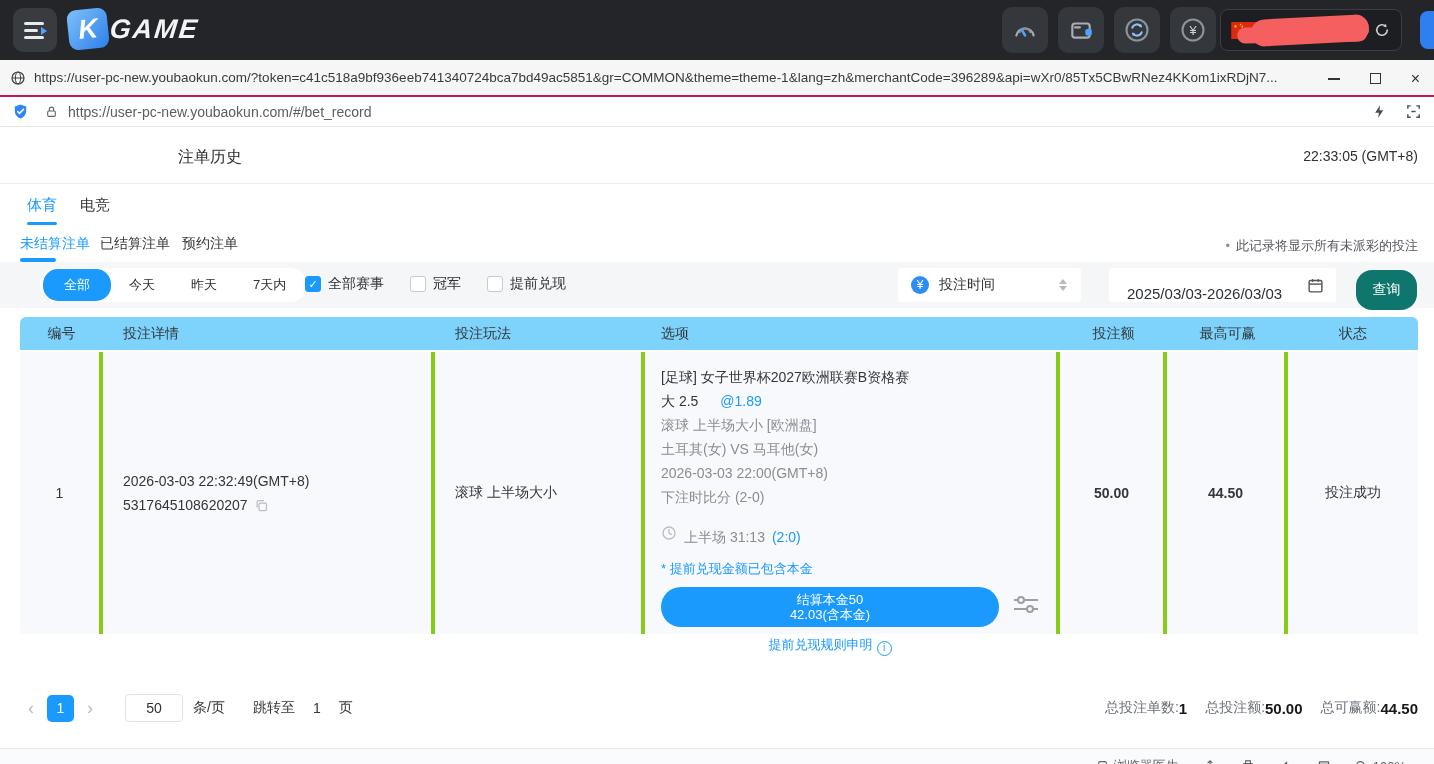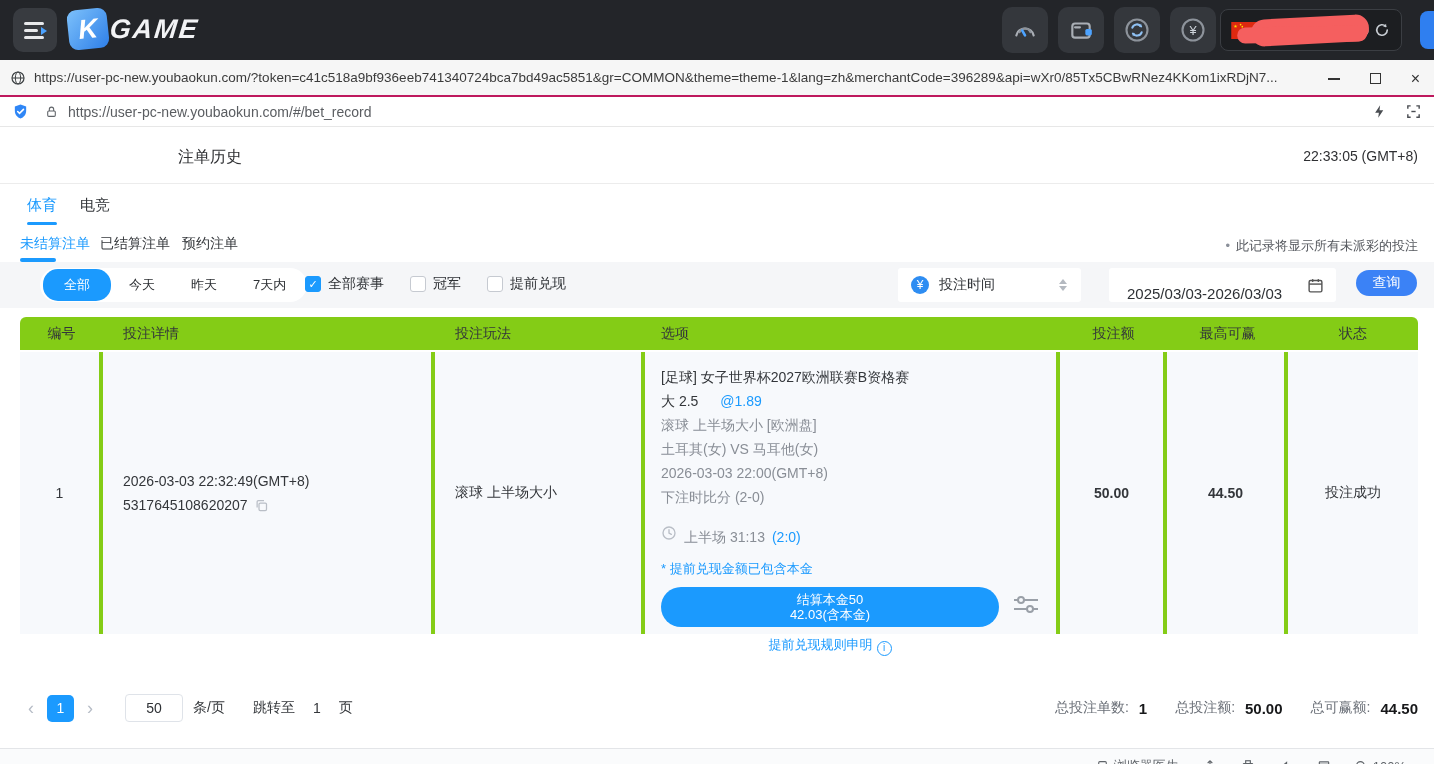--- a/index.html
+++ b/index.html
@@ -82,25 +82,25 @@
   .yen-circle { width:18px; height:18px; border-radius:50%; background:#2e8df2; color:#fff; font-size:12px;
     display:flex; align-items:center; justify-content:center; margin-left:13px; }
   .sortselect .lbl { font-size:14px; color:#2e3135; margin-left:10px; }
   .caret-updown { margin-left:auto; margin-right:14px; display:flex; flex-direction:column; gap:2px; }
   .caret-updown i { display:block; width:0; height:0; border-left:4px solid transparent; border-right:4px solid transparent; }
   .caret-updown i.up { border-bottom:5px solid #b4b9c0; }
   .caret-updown i.dn { border-top:5px solid #b4b9c0; }
   .datebox { position:absolute; left:1109px; top:6px; width:227px; height:34px; background:#fff;
     border-radius:3px; display:flex; align-items:center; cursor:pointer; }
   .datebox .dt { font-size:15px; color:#2e3135; margin-left:18px;margin-top:17px; }
-  .searchbtn { position:absolute; left:1356px; top:8px; width:61px; height:26px; border-radius:16px;
-    background:#3b82f6; color:#fff; font-size:14px; display:flex; align-items:center; justify-content:center; cursor:pointer; }
-
-  
-  .thead { position:absolute; top:317px; left:20px; width:1398px; height:33px; background:#84cc16;
+  .searchbtn { position:absolute; left:1356px; top:8px; width:61px; height:40px; border-radius:16px;
+    background:#0f766e; color:#fff; font-size:14px; display:flex; align-items:center; justify-content:center; cursor:pointer; }
+
+  
+  .thead { position:absolute; top:317px; left:20px; width:1398px; height:33px; background:#7dd3fc;
     border-radius:6px 6px 0 0; display:flex; align-items:center; font-size:14px; color:#33363a; }
   .trow { position:absolute; top:352px; left:20px; width:1398px; height:282px; display:flex; }
   .c1{width:83px} .c2{width:332px} .c3{width:210px} .c4{width:415px} .c5{width:107px} .c6{width:121px} .c7{width:130px}
   .thead .cell { display:flex; align-items:center; height:100%; }
   .thead .ctr { justify-content:center; }
   .thead .pl20 { padding-left:20px; }
   .thead .pl16 { padding-left:16px; }
   .trow .cell { background:#f7f9fc; height:100%; display:flex; flex-direction:column; justify-content:center;
     font-size:14px; color:#33363a; border-right:4px solid #84cc16; }
   .trow .cell:last-child { border-right:none; }
@@ -123,21 +123,21 @@
 
   
   .pagerow { position:absolute; top:690px; left:0; width:1434px; height:36px; }
   .pager { position:absolute; left:28px; top:0; height:36px; display:flex; align-items:center; }
   .arrow { color:#b6bcc6; font-size:18px; cursor:pointer; }
   .pagebtn { width:27px; height:27px; border-radius:5px; background:#1b9afe; color:#fff; font-size:14px;
     display:flex; align-items:center; justify-content:center; margin:0 13px; cursor:pointer; }
   .sizeinput { width:58px; height:28px; border:1px solid #dfe3e9; border-radius:4px; text-align:center;
     font-size:14px; color:#2e3135; margin-left:32px; font-family:"Liberation Sans",sans-serif; }
   .pager .t { font-size:14px; color:#33363a; }
-  .totals { position:absolute; right:16px; top:0; height:36px; display:flex; align-items:center; gap:10px; }
+  .totals { position:absolute; right:16px; top:0; height:36px; display:flex; align-items:center; gap:0; }
   .totals .lab { font-size:14px; color:#6a6f77; }
   .totals .val { font-size:15px; font-weight:bold; color:#17181a; margin-right:18px; }
   .totals .val:last-child { margin-right:0; }
 
   
   .statusbar { position:absolute; top:748px; left:0; width:1434px; height:16px; background:#fafbfc;
     border-top:1px solid #e3e5e8; overflow:hidden; }
   .status-inner { position:absolute; right:14px; top:4px; height:26px; display:flex; align-items:center;
     gap:24px; color:#5f6469; font-size:13px; }
   .sitem { display:flex; align-items:center; gap:5px; cursor:pointer; }

